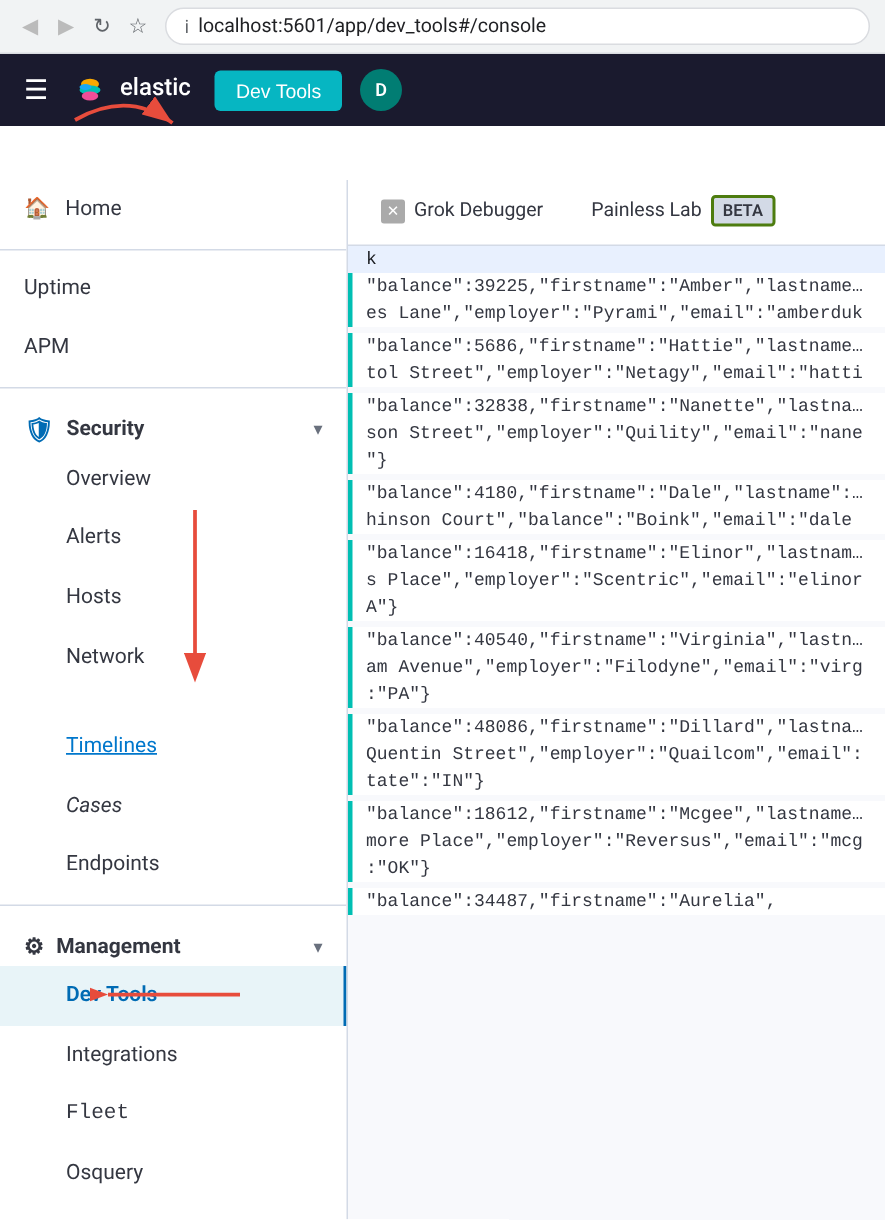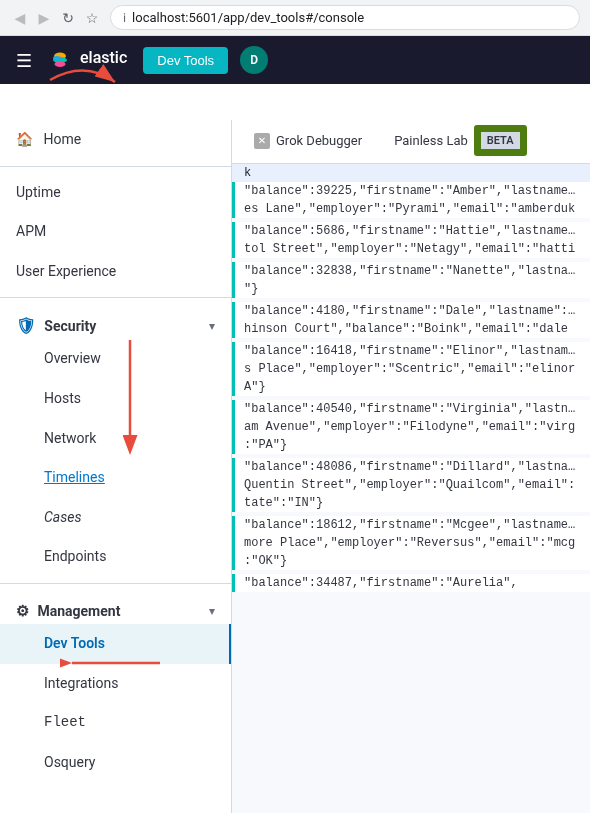--- a/index.html
+++ b/index.html
@@ -211,21 +211,21 @@
       font-size: 10px;
       cursor: pointer;
     }
     .beta-badge {
       background: #d3dae6;
       color: #343741;
       padding: 2px 6px;
       border-radius: 3px;
       font-size: 11px;
       font-weight: 600;
-      border: 7px solid #4d7c0f;
+      border: 2px solid #4d7c0f;
     }
 
     .console-content {
       flex: 1;
       overflow: hidden;
       background: #f8f9fc;
       font-family: 'Courier New', monospace;
       font-size: 12px;
     }
     .code-line {
@@ -308,45 +308,45 @@
       </div>
 
       <div class="sidebar-divider"></div>
 
       <div class="sidebar-item">
         <span>Uptime</span>
       </div>
       <div class="sidebar-item">
         <span>APM</span>
       </div>
-      <div class="sidebar-item">
-        <span>User Experience</span>
-      </div>
 
       <div class="sidebar-divider"></div>
 
       <div class="sidebar-section">
         <div class="sidebar-section-label">
           <span style="color:#006bb4; font-size:16px;">🛡</span>
           <span>Security</span>
         </div>
         <span class="chevron">▾</span>
       </div>
 
       <div class="sidebar-item">
         <span style="padding-left:28px;">Overview</span>
       </div>
       <div class="sidebar-item">
+        <span style="padding-left:28px;">Alerts</span>
+      </div>
+      <div class="sidebar-item">
         <span style="padding-left:28px;">Hosts</span>
       </div>
       <div class="sidebar-item">
         <span style="padding-left:28px;">Network</span>
       </div>
       <div class="sidebar-item underline">
-        <span style="padding-left:28px; text-decoration: underline;">Timelines</span>
+        <span style="padding-left:28px; text-decoration: underline; margin-top: 20px;">Timelines</span>
       </div>
       <div class="sidebar-item">
         <span style="padding-left:28px;font-style:italic;">Cases</span>
       </div>
       <div class="sidebar-item">
         <span style="padding-left:28px;">Endpoints</span>
       </div>
 
       <div class="sidebar-divider"></div>
 
@@ -386,20 +386,21 @@
       </div>
       <div class="console-content" id="console-lines">
       <div class="code-line highlighted">k</div>
           <div class="code-line result">"balance":39225,"firstname":"Amber","lastname":</div>
           <div class="code-line result">es Lane","employer":"Pyrami","email":"amberduk</div>
           <div class="code-line"></div>
           <div class="code-line result">"balance":5686,"firstname":"Hattie","lastname":</div>
           <div class="code-line result">tol Street","employer":"Netagy","email":"hatti</div>
           <div class="code-line"></div>
           <div class="code-line result">"balance":32838,"firstname":"Nanette","lastname</div>
+          <div class="code-line result">son Street","employer":"Quility","email":"nane</div>
           <div class="code-line result">"}</div>
           <div class="code-line"></div>
           <div class="code-line result">"balance":4180,"firstname":"Dale","lastname":"A</div>
           <div class="code-line result">hinson Court","balance":"Boink","email":"dale</div>
           <div class="code-line"></div>
           <div class="code-line result">"balance":16418,"firstname":"Elinor","lastname"</div>
           <div class="code-line result">s Place","employer":"Scentric","email":"elinor</div>
           <div class="code-line result">A"}</div>
           <div class="code-line"></div>
           <div class="code-line result">"balance":40540,"firstname":"Virginia","lastnam</div>

